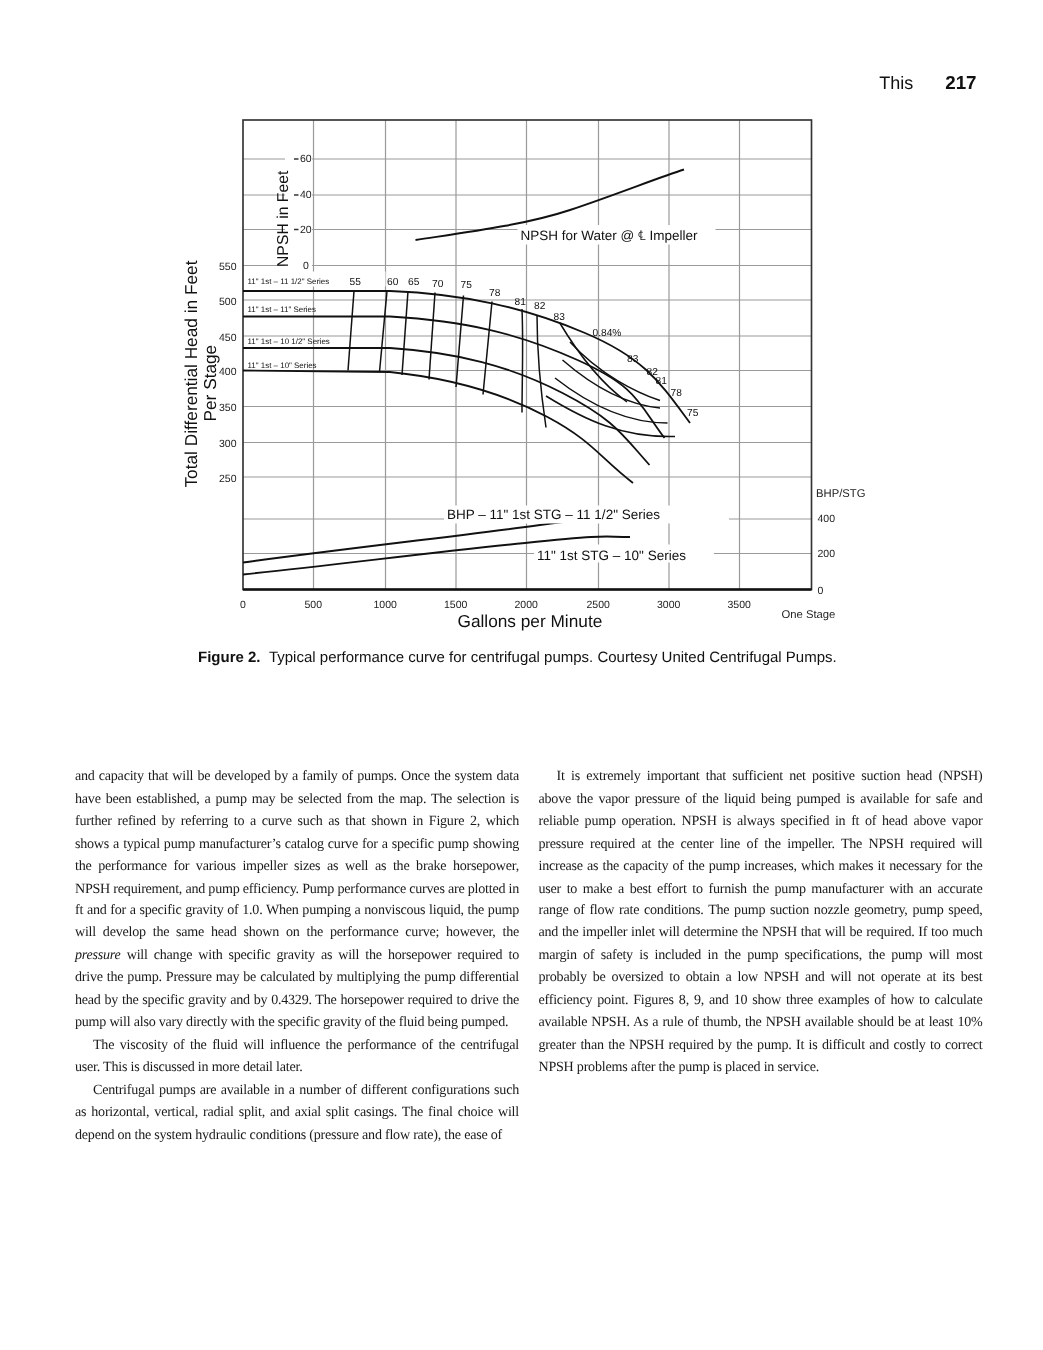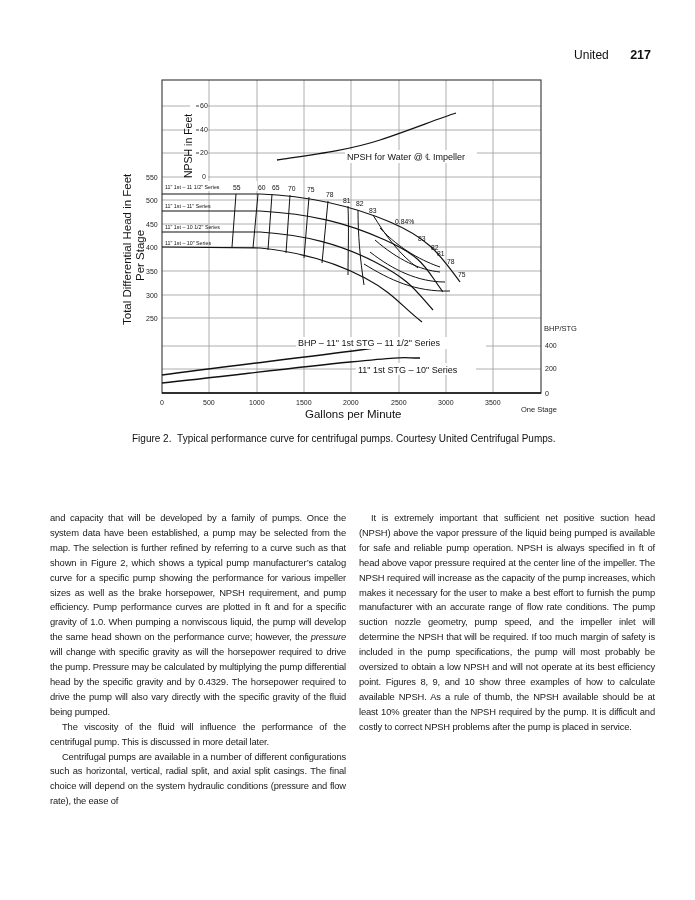--- a/index.html
+++ b/index.html
@@ -3,38 +3,38 @@
 <meta charset="utf-8">
 <style>
   html, body { margin: 0; padding: 0; background: #ffffff; }
   body { width: 695px; height: 900px; position: relative; overflow: hidden; font-family: "Liberation Sans", sans-serif; color: #111; }
   .running-head { position: absolute; top: 48px; right: 44px; font-size: 12px; font-family: "Liberation Sans", sans-serif; }
   .running-head .section { margin-right: 18px; }
   .running-head .pageno { font-weight: bold; font-size: 12.5px; }
   #figure { position: absolute; left: 0; top: 0; width: 695px; height: 430px; padding-left: 39px; }
   #figure svg { position: absolute; left: 0; top: 0; }
   .caption { position: absolute; top: 433px; left: 132px; font-size: 10px; font-family: "Liberation Sans", sans-serif; }
-  .caption b { font-weight: normal; margin-right: 3px; margin-top: 12px; }
-  .col { position: absolute; top: 511px; width: 296px; font-family: Liberation Sans, sans-serif; font-size: 9.4px; line-height: 14.9px; text-align: justify; hyphens: auto; color: #1a1a1a; letter-spacing: -0.15px; }
+  .caption b { font-weight: bold; margin-right: 3px; margin-top: 12px; }
+  .col { position: absolute; top: 511px; width: 296px; font-family: Liberation Serif, serif; font-size: 9.4px; line-height: 14.9px; text-align: justify; hyphens: auto; color: #1a1a1a; letter-spacing: -0.15px; }
   .col p { margin: 0; }
   .col p.indent { text-indent: 12px; }
   .col-left { left: 50px; }
   .col-right { left: 359px; }
   .tick { font-size: 7px; fill: #222; font-family: "Liberation Sans", sans-serif; }
   .axis-title { font-size: 10.5px; fill: #111; font-family: "Liberation Sans", sans-serif; }
   .axis-title-lg { font-size: 11.5px; fill: #111; font-family: "Liberation Sans", sans-serif; }
   .annot { font-size: 9px; fill: #111; font-family: "Liberation Sans", sans-serif; }
   .small { font-size: 5.3px; fill: #111; font-family: "Liberation Sans", sans-serif; }
   .eff { font-size: 6.8px; fill: #111; font-family: "Liberation Sans", sans-serif; }
 </style>
 </head>
 <body>
 
 <div class="running-head">
-  <span class="section">United</span>
+  <span class="section">This</span>
   <span class="pageno">217</span>
 </div>
 
 <div id="figure">
   <svg width="695" height="430" viewBox="0 0 695 430" xmlns="http://www.w3.org/2000/svg">
 
     <g stroke="#9a9a9a" stroke-width="0.8">
       <line x1="209" y1="80" x2="209" y2="393"></line>
       <line x1="257" y1="80" x2="257" y2="393"></line>
       <line x1="304" y1="80" x2="304" y2="393"></line>
@@ -166,19 +166,19 @@
   </svg>
 </div>
 
 <div class="caption">
   <b>Figure 2.</b>
   <span>Typical performance curve for centrifugal pumps. Courtesy United Centrifugal Pumps.</span>
 </div>
 
 <div class="col col-left">
   <p><span>and capacity that will be developed by a family of pumps. Once the system data have been established, a pump may be selected from the map. The selection is further refined by referring to a curve such as that shown in Figure 2, which shows a typical pump manufacturer’s catalog curve for a specific pump showing the performance for various impeller sizes as well as the brake horsepower, NPSH requirement, and pump efficiency. Pump performance curves are plotted in ft and for a specific gravity of 1.0. When pumping a nonviscous liquid, the pump will develop the same head shown on the performance curve; however, the </span><i>pressure</i><span> will change with specific gravity as will the horsepower required to drive the pump. Pressure may be calculated by multiplying the pump differential head by the specific gravity and by 0.4329. The horsepower required to drive the pump will also vary directly with the specific gravity of the fluid being pumped.</span></p>
-  <p class="indent">The viscosity of the fluid will influence the performance of the centrifugal pump. This is discussed in more detail later.</p>
+  <p class="indent">The viscosity of the fluid will influence the performance of the centrifugal user. This is discussed in more detail later.</p>
   <p class="indent">Centrifugal pumps are available in a number of different configurations such as horizontal, vertical, radial split, and axial split casings. The final choice will depend on the system hydraulic conditions (pressure and flow rate), the ease of</p>
 </div>
 
 <div class="col col-right">
   <p class="indent">It is extremely important that sufficient net positive suction head (NPSH) above the vapor pressure of the liquid being pumped is available for safe and reliable pump operation. NPSH is always specified in ft of head above vapor pressure required at the center line of the impeller. The NPSH required will increase as the capacity of the pump increases, which makes it necessary for the user to make a best effort to furnish the pump manufacturer with an accurate range of flow rate conditions. The pump suction nozzle geometry, pump speed, and the impeller inlet will determine the NPSH that will be required. If too much margin of safety is included in the pump specifications, the pump will most probably be oversized to obtain a low NPSH and will not operate at its best efficiency point. Figures 8, 9, and 10 show three examples of how to calculate available NPSH. As a rule of thumb, the NPSH available should be at least 10% greater than the NPSH required by the pump. It is difficult and costly to correct NPSH problems after the pump is placed in service.</p>
 </div>
 
 </body></html>

